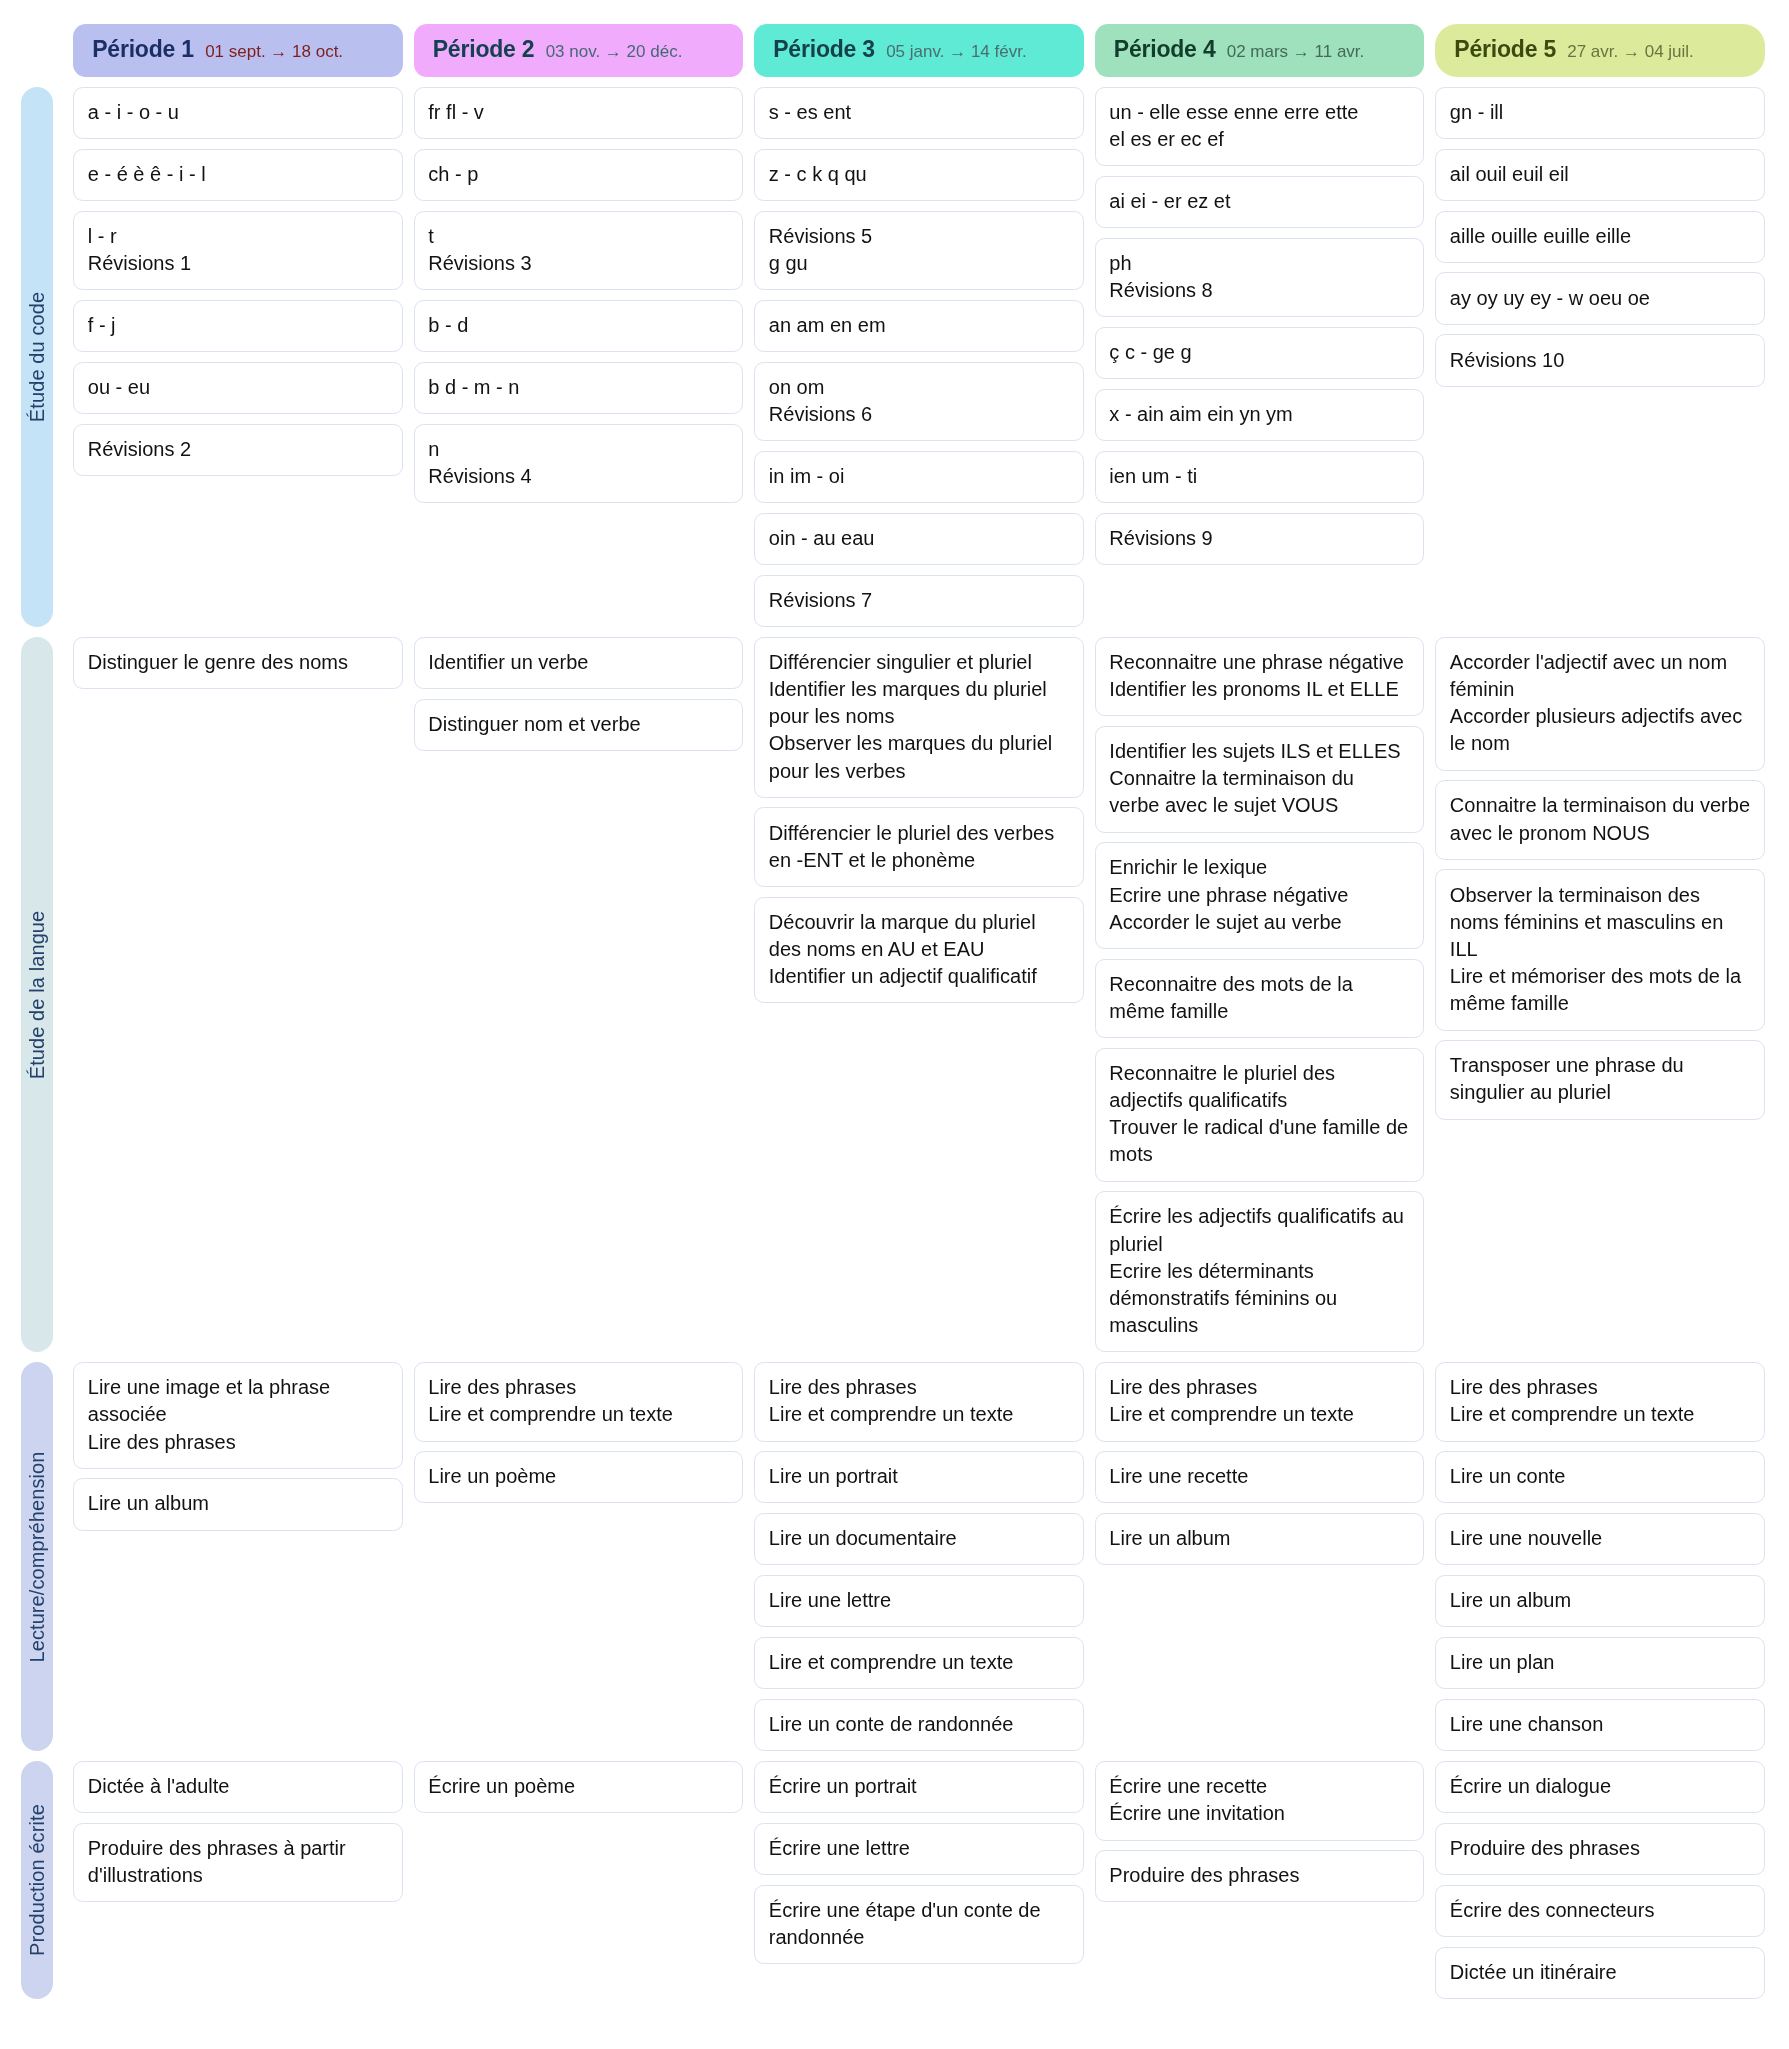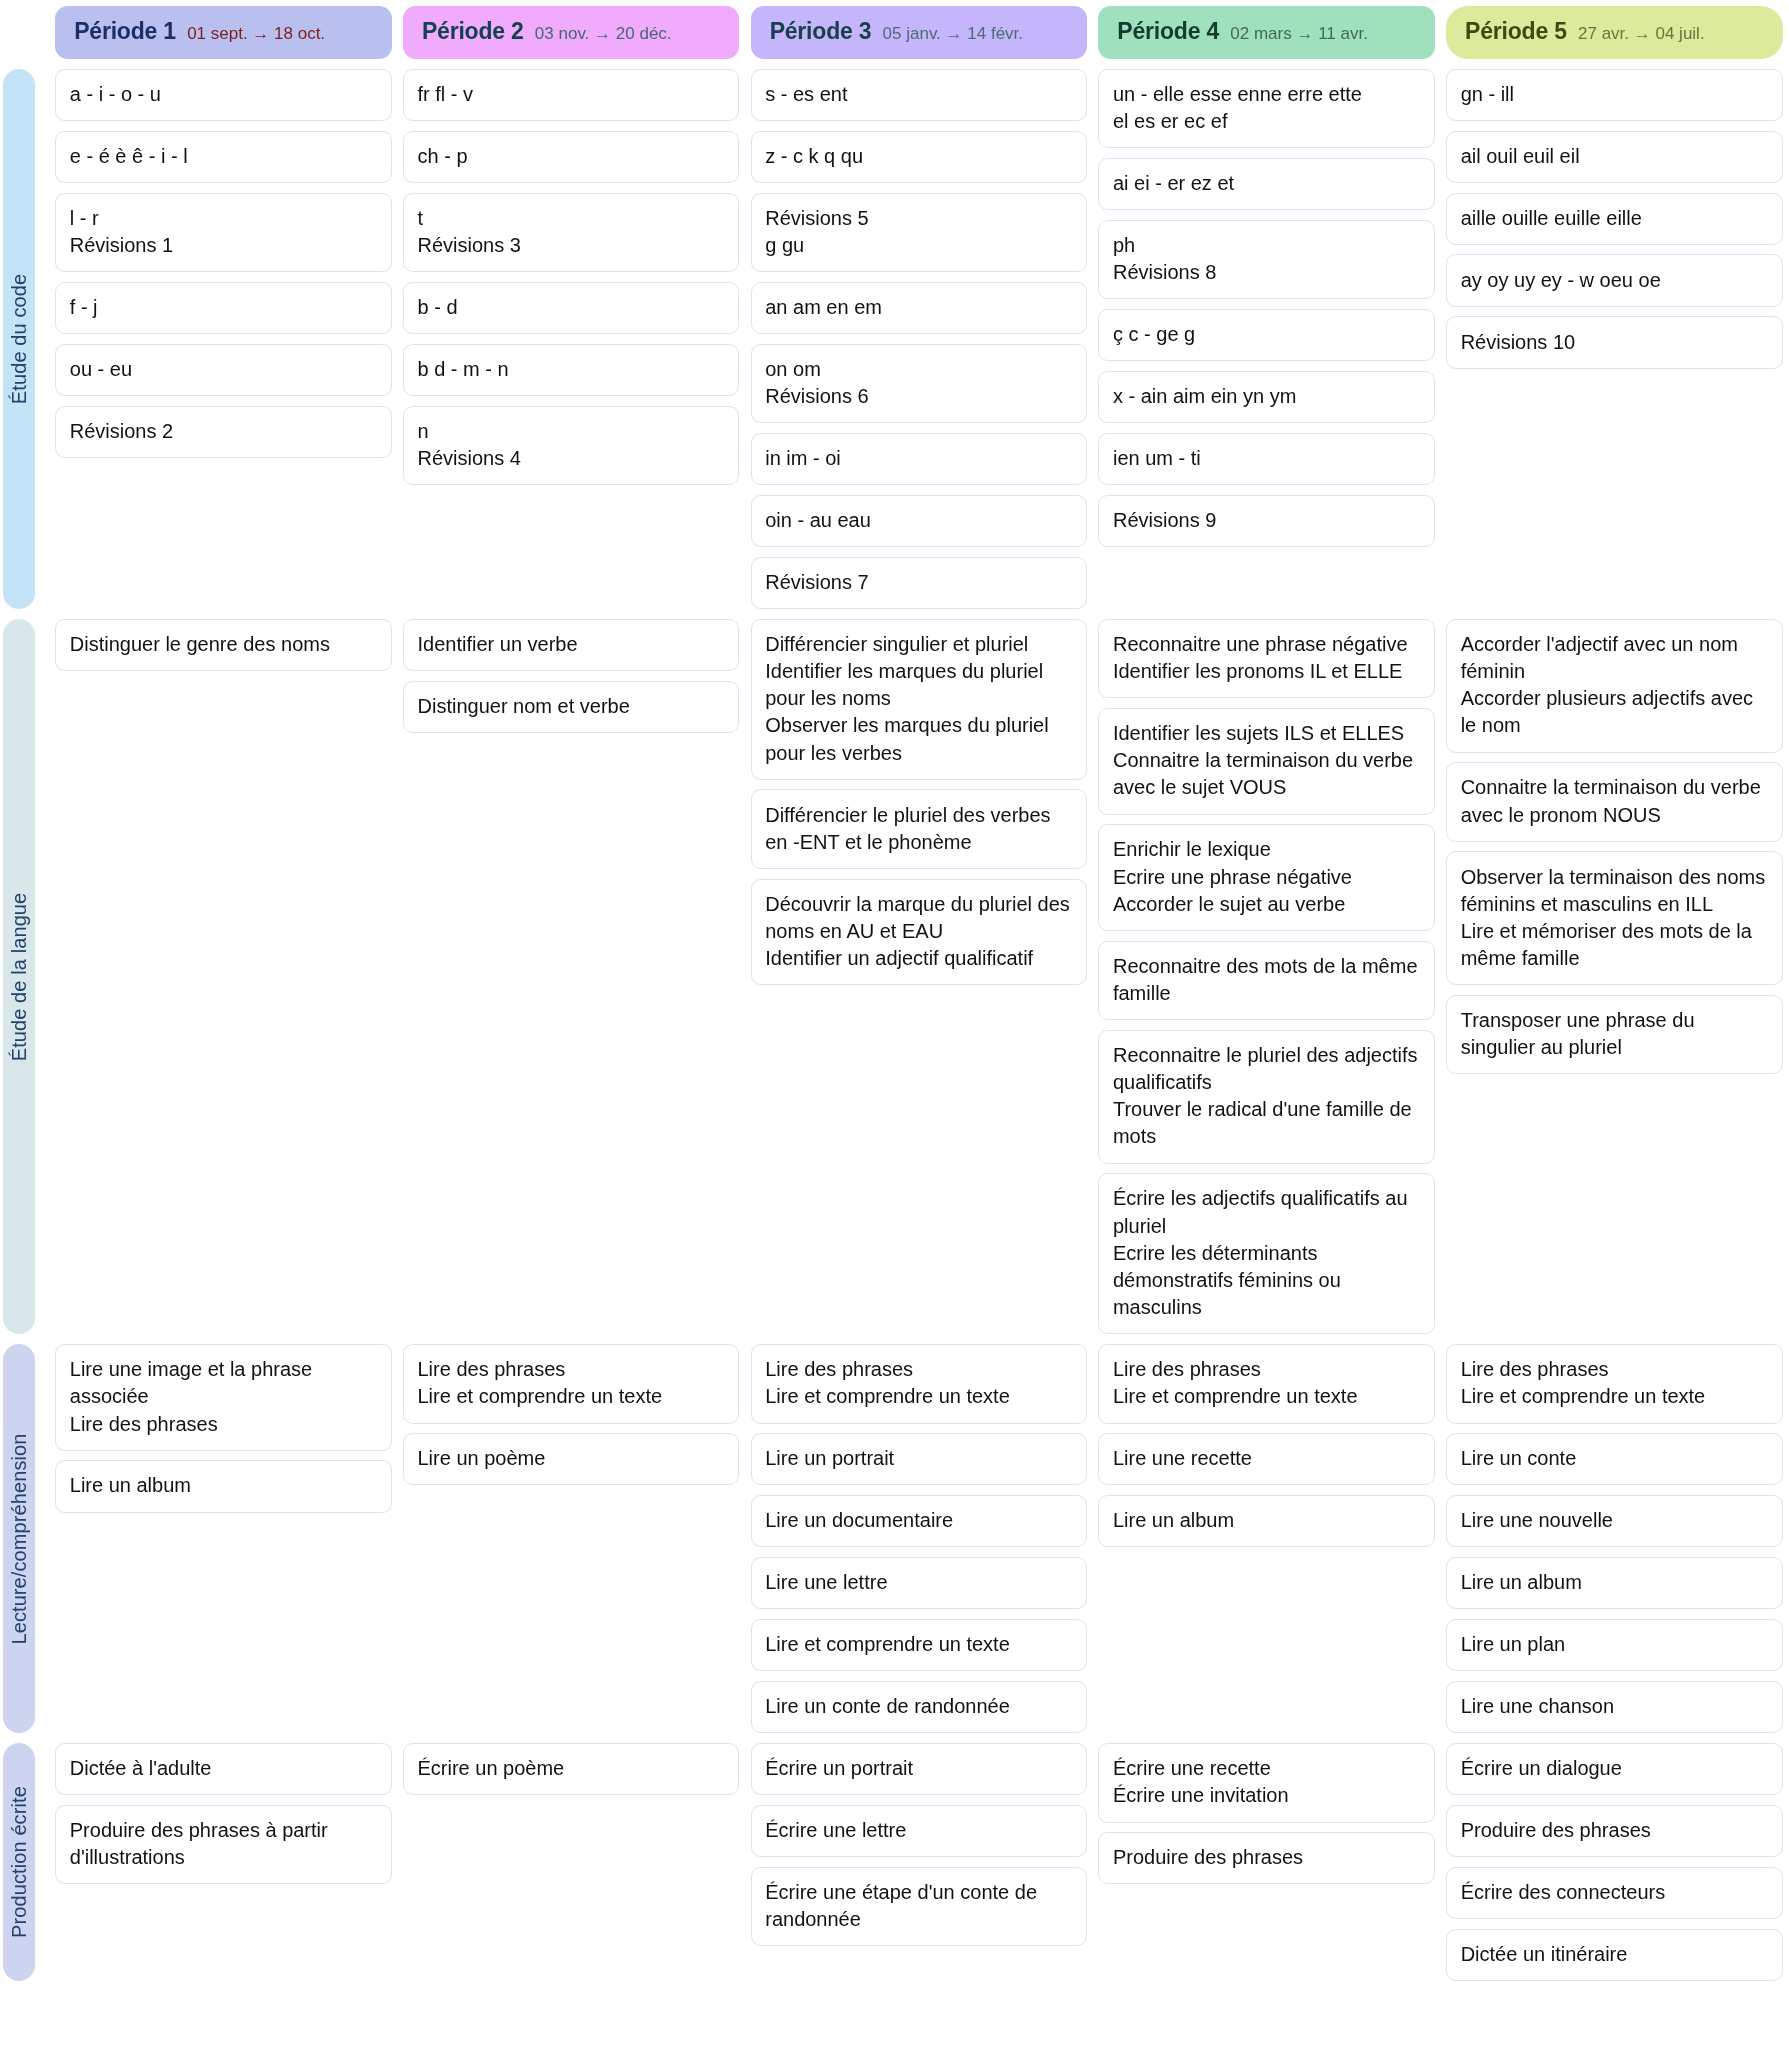--- a/index.html
+++ b/index.html
@@ -10,21 +10,21 @@
     font-family: "Liberation Sans", sans-serif;
   }
   body {
     width: 1789px;
     height: 2049px;
     overflow: hidden;
   }
 
   .sheet {
     width: 1789px;
-    padding: 0;
+    padding: 18px;
     position: relative;
   }
 
   
   .period-header-row {
     display: grid;
     grid-template-columns: 44px repeat(5, 1fr);
     column-gap: 11.2px;
     padding: 6.4px 6.4px 0 0;
     align-items: stretch;
@@ -103,21 +103,21 @@
 <div class="sheet">
 
   <div class="period-header-row">
     <div class="rail-spacer"></div>
     <div id="period-chips-host" style="display:contents"><div class="period-chip" style="background: rgb(185, 192, 240);">
           <span class="p-title" style="color: rgb(27, 47, 102);">Période 1</span>
           <span class="p-dates" style="color: #7f1d1d;">01 sept. → 18 oct.</span>
         </div><div class="period-chip" style="background: #f0abfc;">
           <span class="p-title" style="color: rgb(19, 65, 79);">Période 2</span>
           <span class="p-dates" style="color: rgb(70, 104, 116);">03 nov. → 20 déc.</span>
-        </div><div class="period-chip" style="background: #c4b5fd;">
+        </div><div class="period-chip" style="background: #5eead4;">
           <span class="p-title" style="color: rgb(22, 65, 74);">Période 3</span>
           <span class="p-dates" style="color: rgb(75, 110, 112);">05 janv. → 14 févr.</span>
         </div><div class="period-chip" style="background: rgb(159, 224, 189);">
           <span class="p-title" style="color: rgb(18, 61, 44);">Période 4</span>
           <span class="p-dates" style="color: rgb(67, 107, 87);">02 mars → 11 avr.</span>
         </div><div class="period-chip" style="background: rgb(219, 235, 155); border-radius: 22px;">
           <span class="p-title" style="color: rgb(60, 74, 16);">Période 5</span>
           <span class="p-dates" style="color: rgb(106, 116, 64); text-align: center;">27 avr. → 04 juil.</span>
         </div></div>
   </div>

